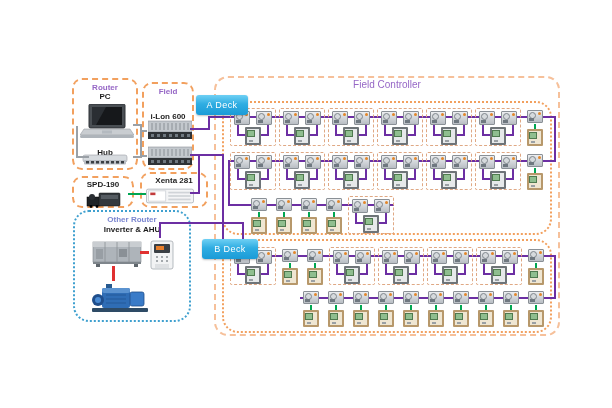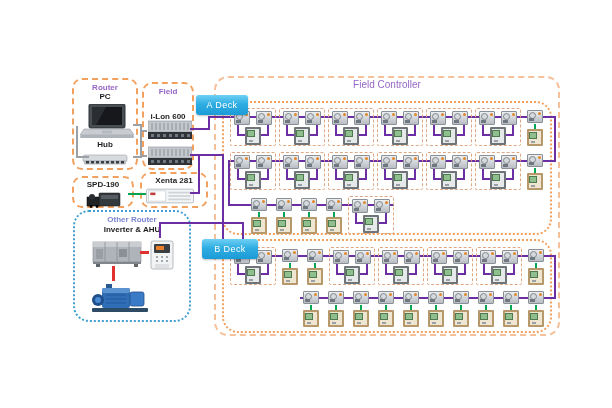--- a/index.html
+++ b/index.html
@@ -79,21 +79,21 @@
     <div class="ttl purple-t" style="top:3px;">Router</div>
     <div class="ttl black-t" style="top:12px;">PC</div>
     <svg class="devabs" style="left:6px;top:24px;" width="54" height="36" viewBox="0 0 54 36">
       <rect x="9" y="0" width="36" height="24" rx="1.5" fill="#4A4F54" stroke="#2E3237"></rect>
       <rect x="12" y="3" width="30" height="18" fill="#16181B"></rect>
       <polygon points="12,3 26,3 16,21 12,21" fill="#2A2E33"></polygon>
       <polygon points="4,25 50,25 54,31 0,31" fill="#C9CDD1" stroke="#9AA0A6" stroke-width="0.6"></polygon>
       <rect x="0" y="31" width="54" height="3" rx="1.5" fill="#AEB4BA"></rect>
       <rect x="22" y="26.5" width="10" height="3" fill="#B4BAC0"></rect>
     </svg>
-    <div class="ttl black-t" style="top:60px;text-align:center;">Hub</div>
+    <div class="ttl black-t" style="top:68px;text-align:center;">Hub</div>
     <svg class="devabs" style="left:8px;top:72px;" width="46" height="14" viewBox="0 0 46 14">
       <rect x="1" y="3" width="44" height="7" rx="2" fill="#D7DBDF" stroke="#9AA0A6" stroke-width="0.6"></rect>
       <rect x="2" y="8" width="42" height="4.5" rx="1" fill="#B9BEC4"></rect>
       <rect x="4" y="9" width="3" height="2.5" fill="#3A3F44"></rect>
         <rect x="9" y="9" width="3" height="2.5" fill="#3A3F44"></rect>
       <rect x="14" y="9" width="3" height="2.5" fill="#3A3F44"></rect>
         <rect x="19" y="9" width="3" height="2.5" fill="#3A3F44"></rect>
       <rect x="24" y="9" width="3" height="2.5" fill="#3A3F44"></rect>
         <rect x="29" y="9" width="3" height="2.5" fill="#3A3F44"></rect>
       <rect x="34" y="9" width="3" height="2.5" fill="#3A3F44"></rect>

